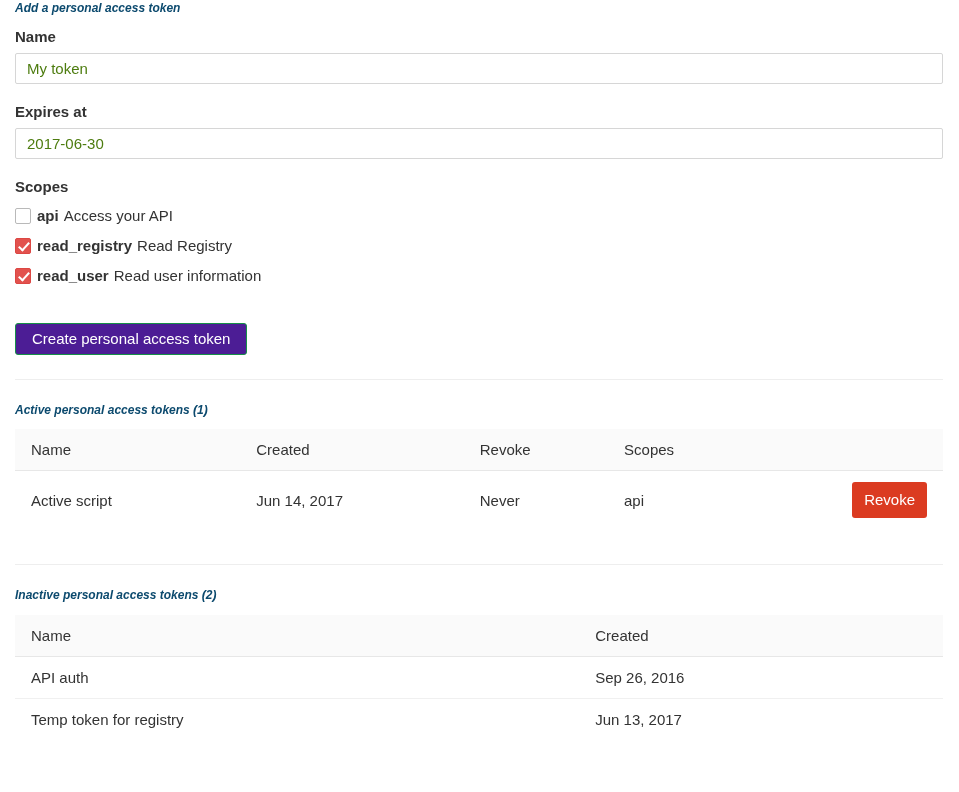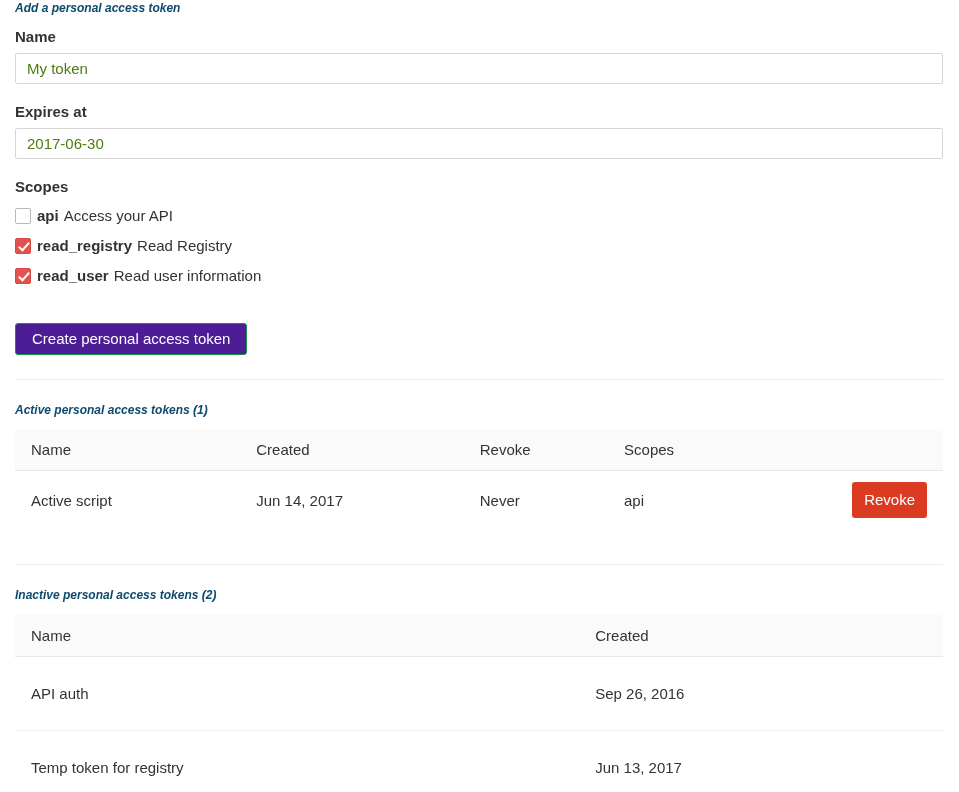--- a/index.html
+++ b/index.html
@@ -110,21 +110,21 @@
   table.tokens thead th {
     background: #fafafa;
     border-bottom: 1px solid #e7e7e7;
     font-weight: 400;
     text-align: left;
     padding: 12px 16px;
     line-height: 17px;
     color: #333;
   }
   table.tokens tbody td {
-    padding: 28px 16px;
+    padding: 12px 16px;
     line-height: 17px;
     vertical-align: middle;
   }
   table.tokens tbody tr + tr td {
     border-top: 1px solid #f0f0f0;
   }
   table.tokens tbody td.row-padded { padding: 11px 16px; }
   td.action-cell { text-align: right; }
   .btn-revoke {
     display: inline-block;

